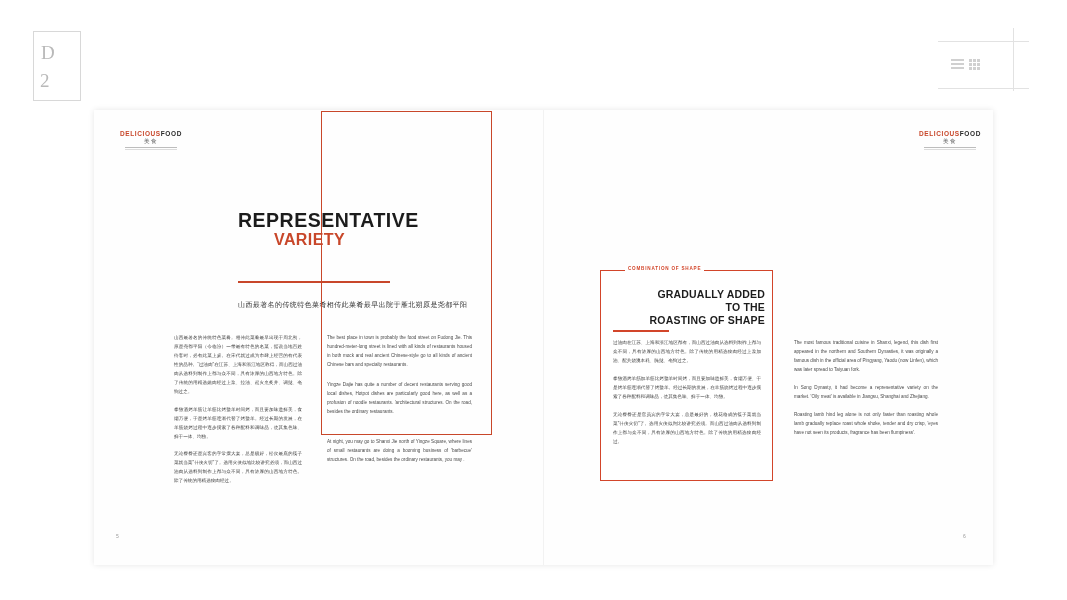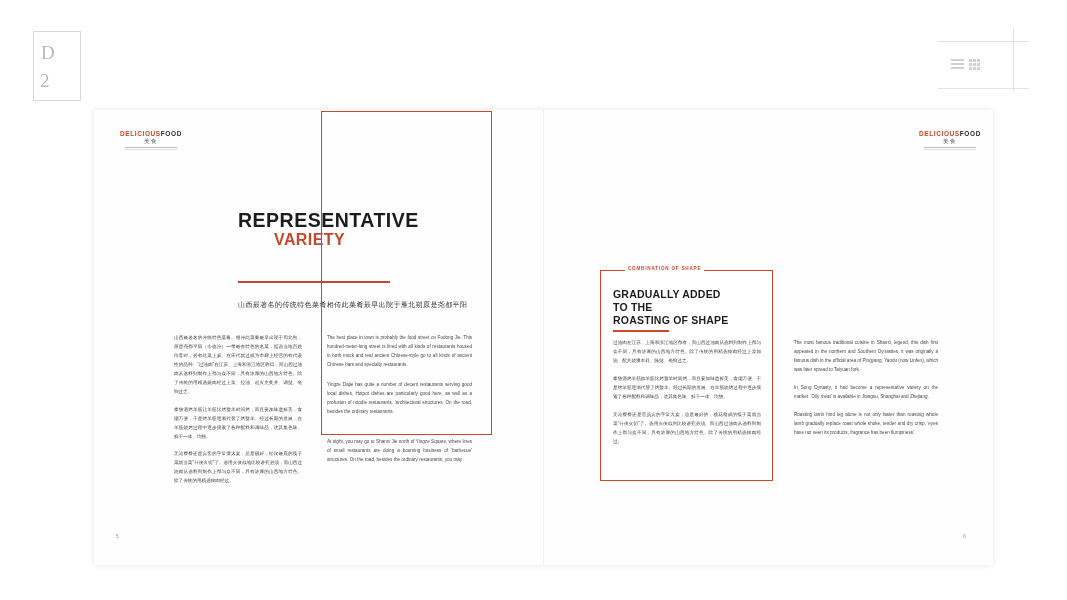--- a/index.html
+++ b/index.html
@@ -247,20 +247,21 @@
   .redbox-title {
     position: absolute;
     left: 613px;
     top: 288px;
     width: 152px;
     font-size: 10.5px;
     font-weight: bold;
     line-height: 1.22;
     color: #1c1c1c;
     letter-spacing: 0.2px;
+    text-align: right;
   }
   .redbox-rule {
     position: absolute;
     left: 613px;
     top: 330px;
     width: 56px;
     height: 1.6px;
     background: #d2452a;
   }
   .col-cn-right { left: 613px; top: 339px; width: 148px; }

